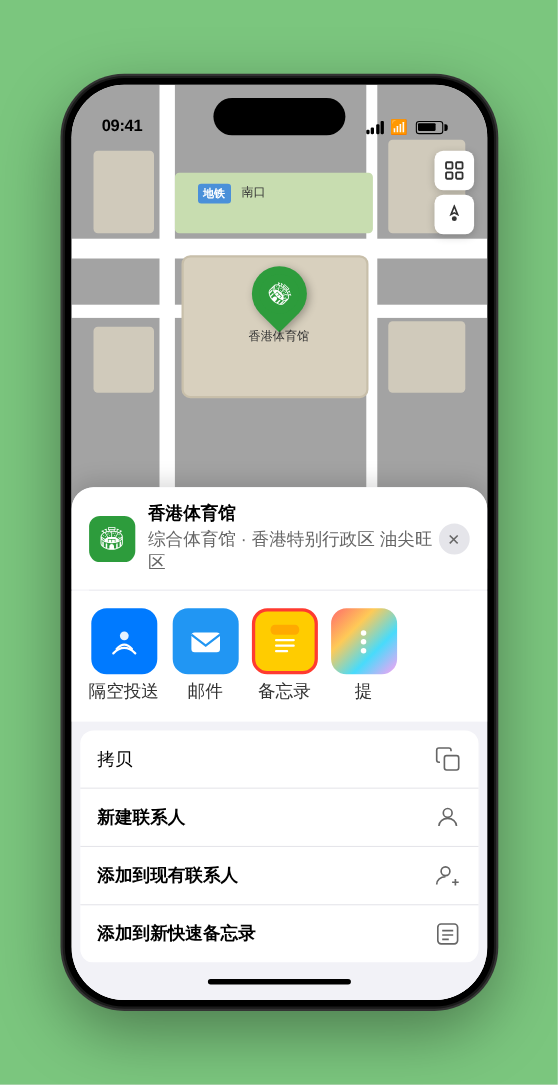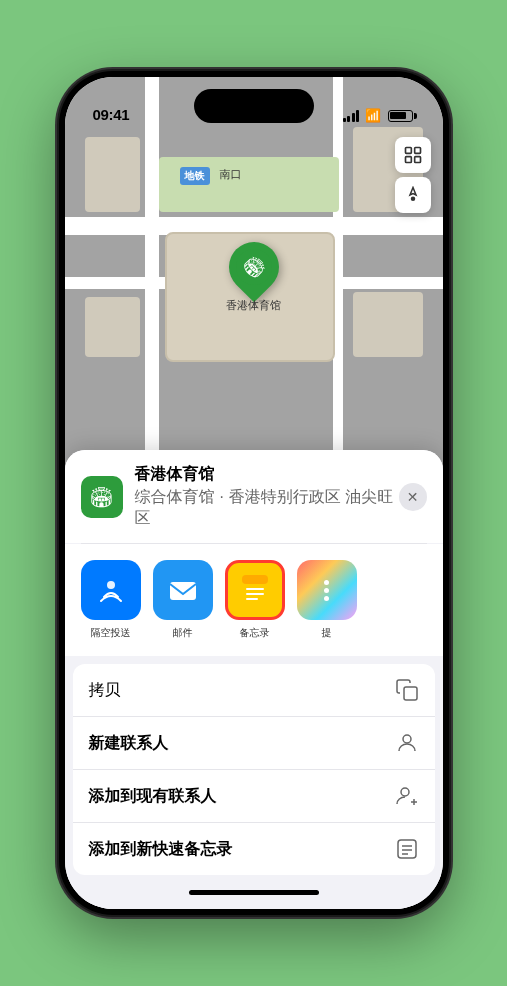--- a/index.html
+++ b/index.html
@@ -45,21 +45,21 @@
       background: #000;
       border-radius: 20px;
       z-index: 100;
     }
 
     
     .status-bar {
       position: absolute;
       top: 0;
       left: 0;
-      right: 2px;
+      right: 12px;
       height: 54px;
       display: flex;
       align-items: flex-end;
       padding: 0 28px 8px;
       justify-content: space-between;
       z-index: 50;
     }
 
     .status-time {
       font-size: 15px;
@@ -443,21 +443,21 @@
     .share-icon-wrap.airdrop { background: #007aff; }
     .share-icon-wrap.messages { background: #2dc653; }
     .share-icon-wrap.mail { background: #2196f3; }
     .share-icon-wrap.notes { background: #ffcc00; }
 
     .share-icon-wrap.notes-selected {
       border: 3px solid #ff3b30;
     }
 
     .share-label {
-      font-size: 10px;
+      font-size: 16px;
       color: #333;
       text-align: right;
     }
 
     
     .action-section {
       background: #fff;
       margin-top: 8px;
       border-radius: 12px;
       margin-left: 8px;

